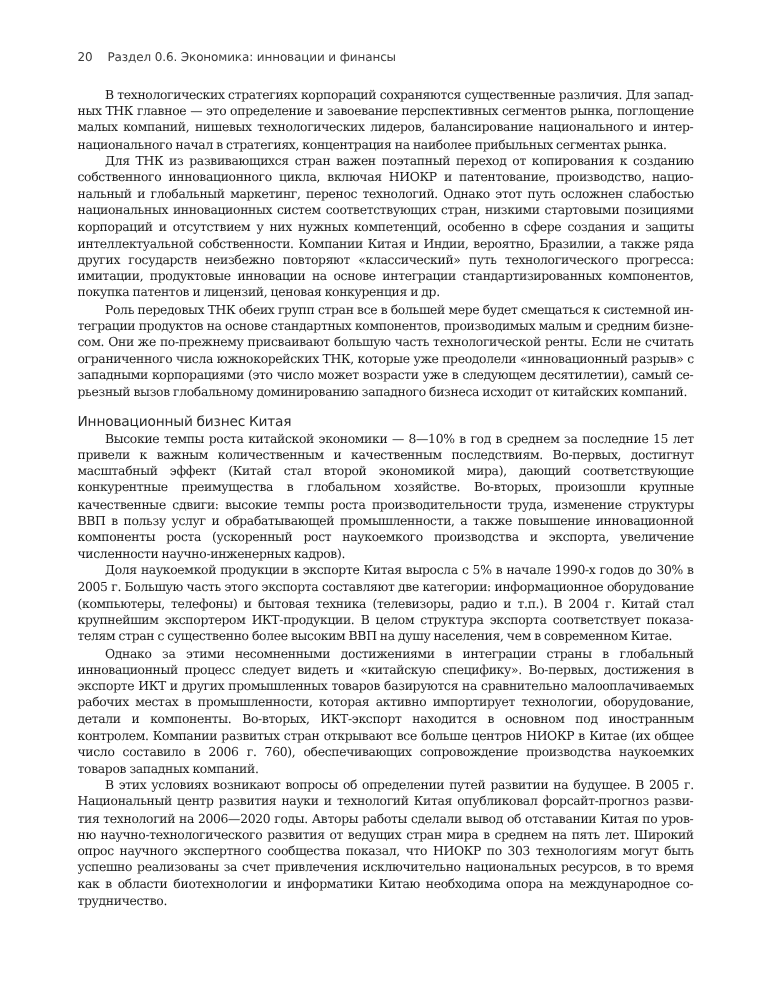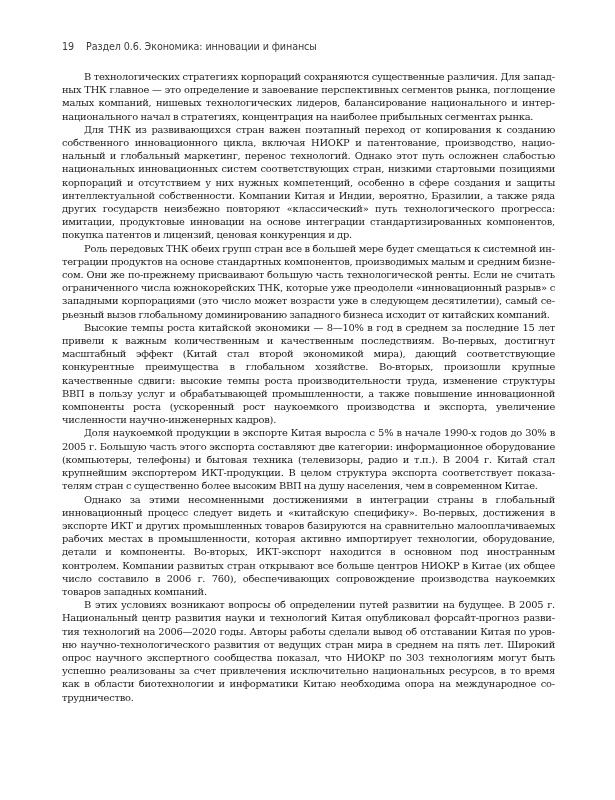--- a/index.html
+++ b/index.html
@@ -28,27 +28,28 @@
       font-family: "DejaVu Sans", sans-serif;
       font-size: 11px; line-height: 14px; color: #2a2a2a;
       margin: 10px 0 0 0; letter-spacing: -0.15px; text-align: left;
       font-weight: normal;
     }
   </style>
 </head>
 <body>
 
 <div class="page-header">
-  <span class="page-number">19</span>
+  <span class="page-number">20</span>
   <span>Раздел 0.6. Экономика: инновации и финансы</span>
 </div>
 
 <div class="text-column">
   <p>В технологических стратегиях корпораций сохраняются существенные различия. Для запад­ных ТНК главное — это определение и завоевание перспективных сегментов рынка, поглощение малых компаний, нишевых технологических лидеров, балансирование национального и интер­национального начал в стратегиях, концентрация на наиболее прибыльных сегментах рынка.</p>
   <p>Для ТНК из развивающихся стран важен поэтапный переход от копирования к созданию собственного инновационного цикла, включая НИОКР и патентование, производство, нацио­нальный и глобальный маркетинг, перенос технологий. Однако этот путь осложнен слабостью национальных инновационных систем соответствующих стран, низкими стартовыми позиция­ми корпораций и отсутствием у них нужных компетенций, особенно в сфере создания и защи­ты интеллектуальной собственности. Компании Китая и Индии, вероятно, Бразилии, а также ряда других государств неизбежно повторяют «классический» путь технологического прогресса: имитации, продуктовые инновации на основе интеграции стандартизированных компонентов, покупка патентов и лицензий, ценовая конкуренция и др.</p>
   <p>Роль передовых ТНК обеих групп стран все в большей мере будет смещаться к системной ин­теграции продуктов на основе стандартных компонентов, производимых малым и средним бизне­сом. Они же по-прежнему присваивают большую часть технологической ренты. Если не считать ограниченного числа южнокорейских ТНК, которые уже преодолели «инновационный разрыв» с западными корпорациями (это число может возрасти уже в следующем десятилетии), самый се­рьезный вызов глобальному доминированию западного бизнеса исходит от китайских компаний.</p>
 
+  <h2 class="section-heading">Инновационный бизнес Китая</h2>
 
   <p>Высокие темпы роста китайской экономики — 8—10% в год в среднем за последние 15 лет при­вели к важным количественным и качественным последствиям. Во-первых, достигнут масштаб­ный эффект (Китай стал второй экономикой мира), дающий соответствующие конкурентные пре­имущества в глобальном хозяйстве. Во-вторых, произошли крупные качественные сдвиги: высокие темпы роста производительности труда, изменение структуры ВВП в пользу услуг и обрабатываю­щей промышленности, а также повышение инновационной компоненты роста (ускоренный рост наукоемкого производства и экспорта, увеличение численности научно-инженерных кадров).</p>
   <p>Доля наукоемкой продукции в экспорте Китая выросла с 5% в начале 1990-х годов до 30% в 2005 г. Большую часть этого экспорта составляют две категории: информационное оборудова­ние (компьютеры, телефоны) и бытовая техника (телевизоры, радио и т.п.). В 2004 г. Китай стал крупнейшим экспортером ИКТ-продукции. В целом структура экспорта соответствует показа­телям стран с существенно более высоким ВВП на душу населения, чем в современном Китае.</p>
   <p>Однако за этими несомненными достижениями в интеграции страны в глобальный инноваци­онный процесс следует видеть и «китайскую специфику». Во-первых, достижения в экспорте ИКТ и других промышленных товаров базируются на сравнительно малооплачиваемых рабочих местах в промышленности, которая активно импортирует технологии, оборудование, детали и компонен­ты. Во-вторых, ИКТ-экспорт находится в основном под иностранным контролем. Компании разви­тых стран открывают все больше центров НИОКР в Китае (их общее число составило в 2006 г. 760), обеспечивающих сопровождение производства наукоемких товаров западных компаний.</p>
   <p>В этих условиях возникают вопросы об определении путей развитии на будущее. В 2005 г. Национальный центр развития науки и технологий Китая опубликовал форсайт-прогноз разви­тия технологий на 2006—2020 годы. Авторы работы сделали вывод об отставании Китая по уров­ню научно-технологического развития от ведущих стран мира в среднем на пять лет. Широкий опрос научного экспертного сообщества показал, что НИОКР по 303 технологиям могут быть успешно реализованы за счет привлечения исключительно национальных ресурсов, в то время как в области биотехнологии и информатики Китаю необходима опора на международное со­трудничество.</p>
 </div>
 
 </body></html>

